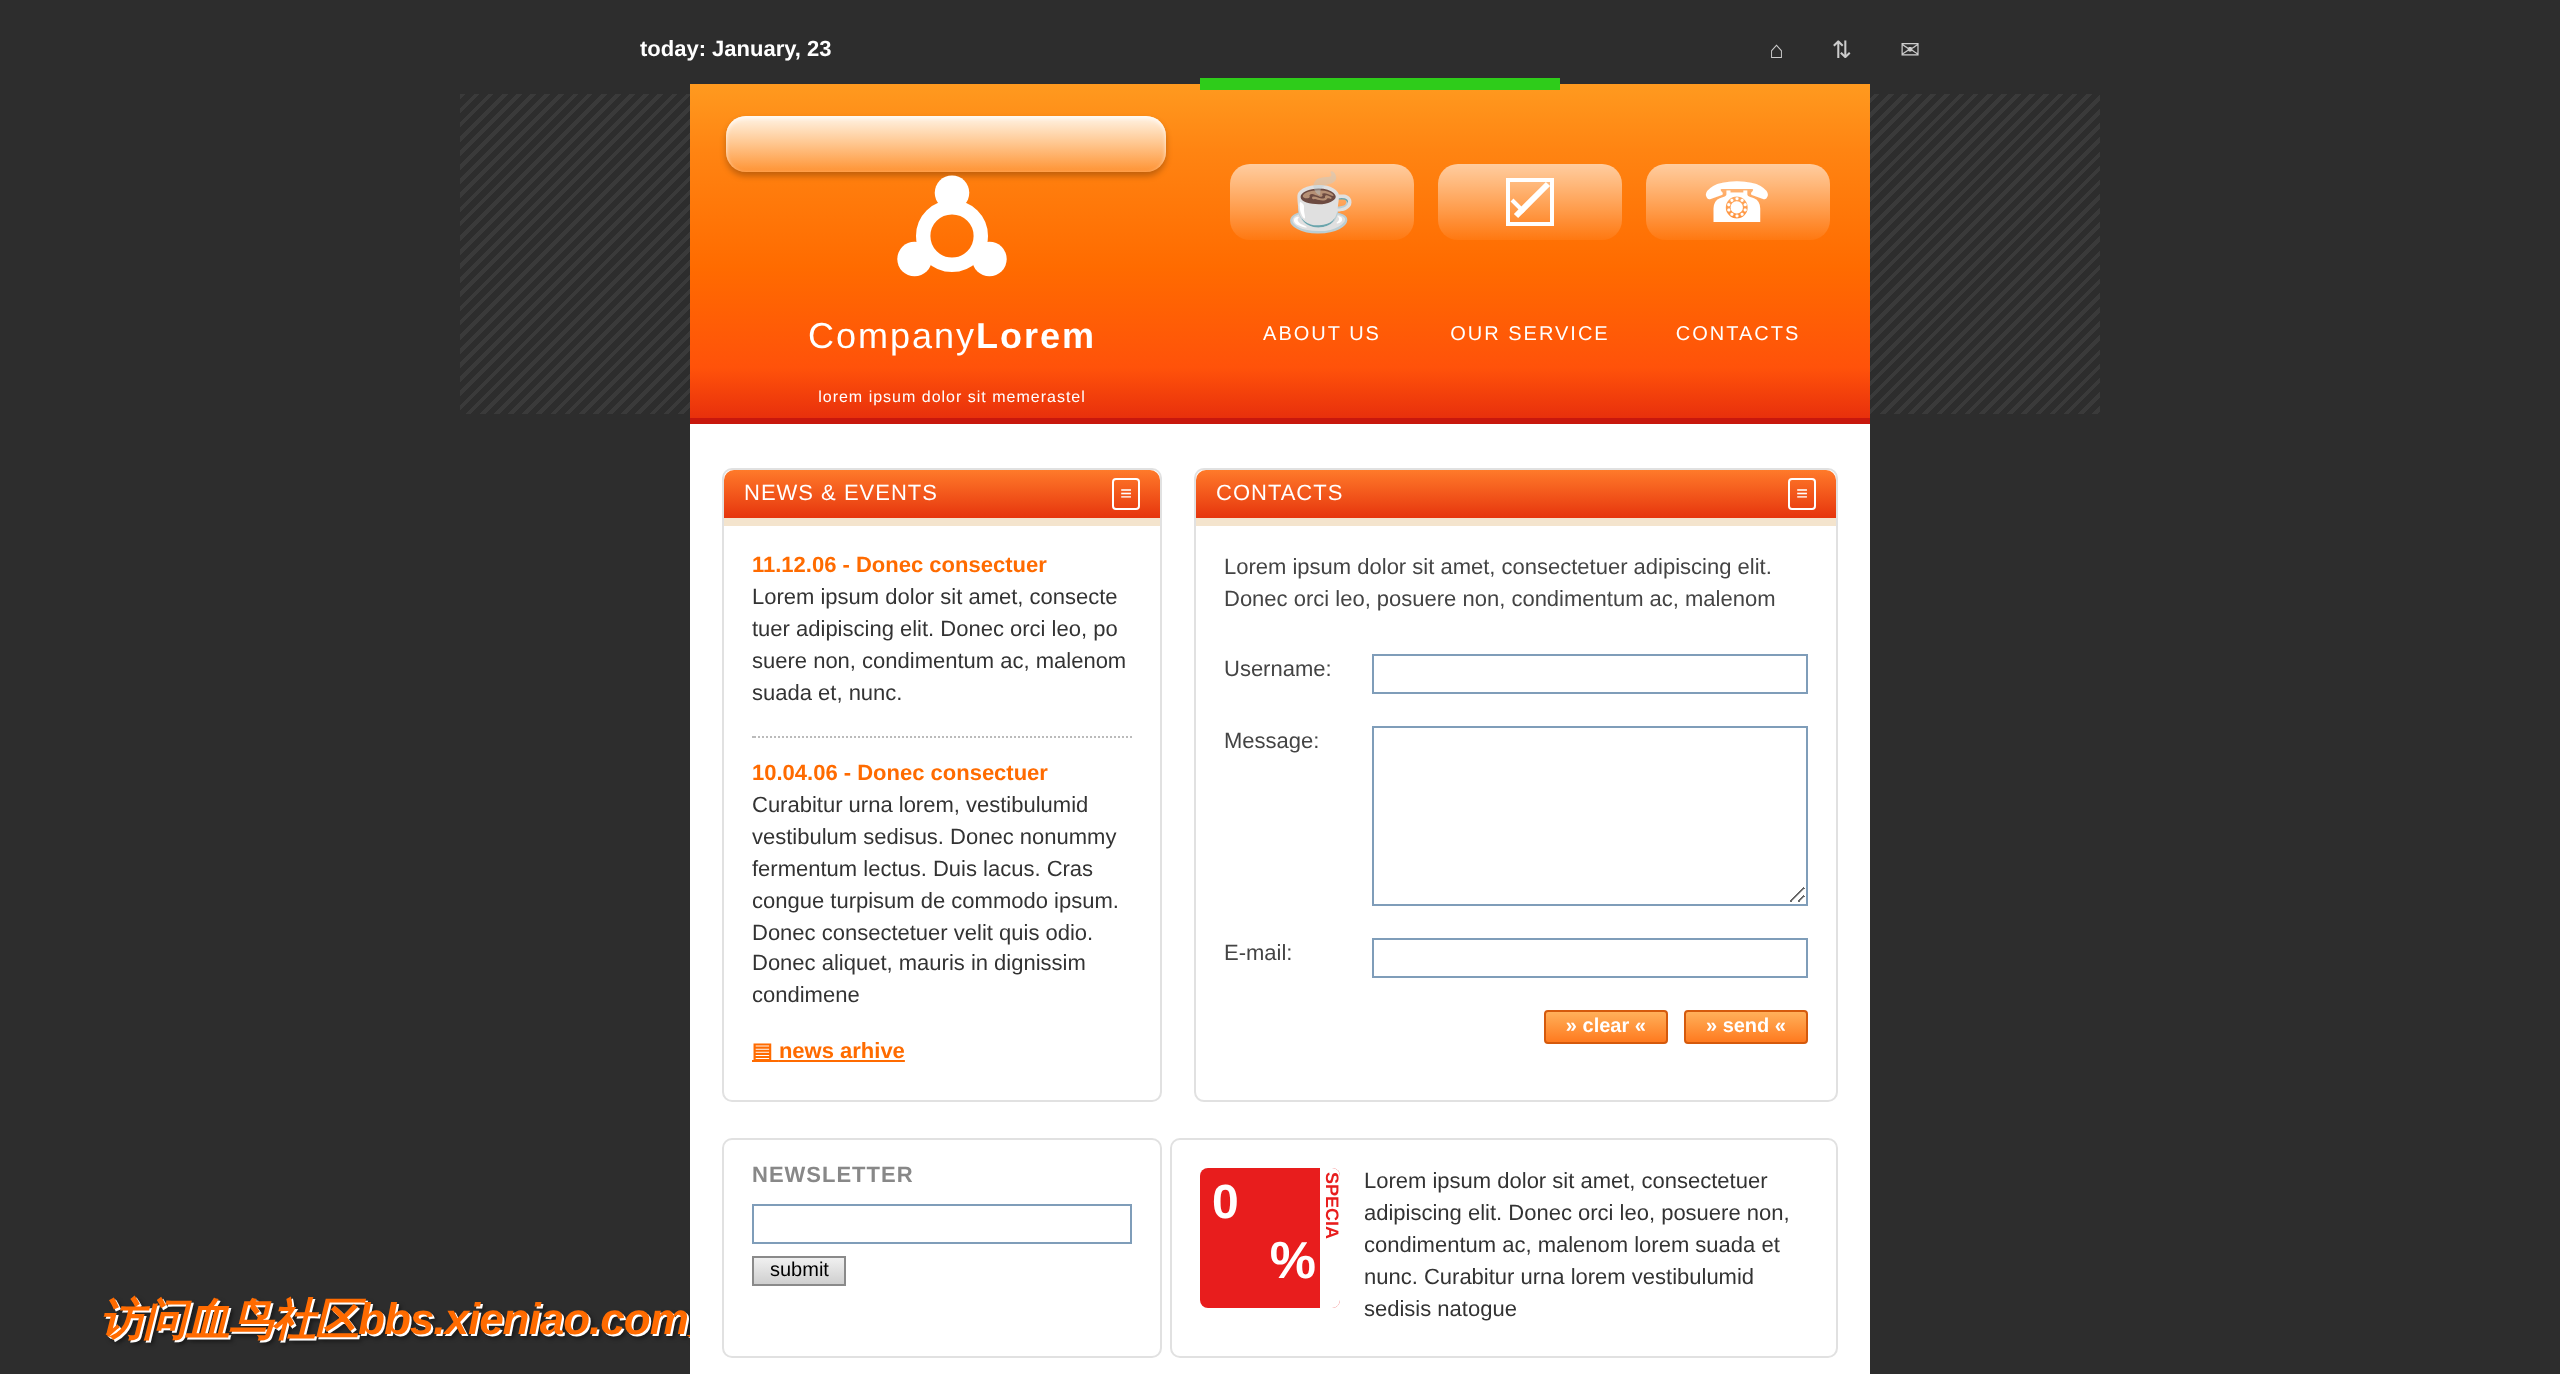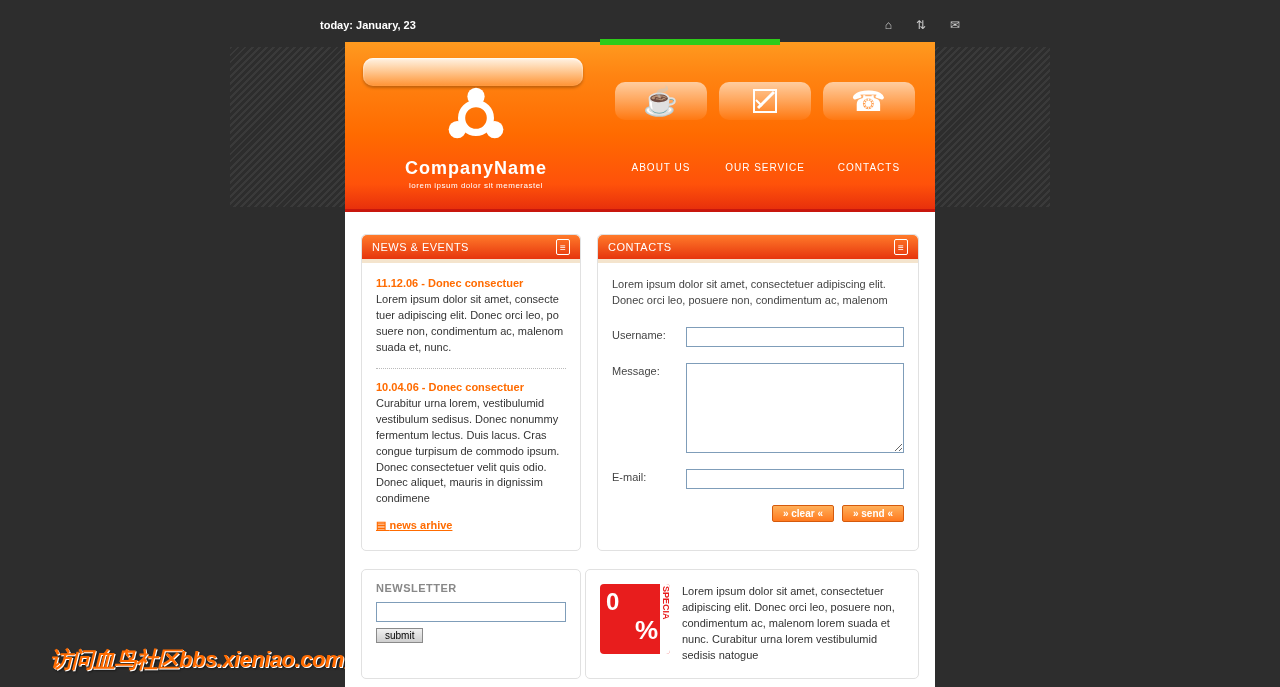--- a/index.html
+++ b/index.html
@@ -69,22 +69,22 @@
     text-align: center;
     width: 170px;
   }
   .logo-emblem {
     width: 72px; height: 72px;
     margin: 0 auto 4px auto;
     position: relative;
   }
   .logo-emblem svg { width:100%; height:100%; }
   .logo-text { color:#fff; font-weight:bold; font-size:18px; letter-spacing:1px; font-family: Arial, sans-serif; }
-  .logo-text .bold { font-weight: 700; }
-  .logo-tag { color:#fff; font-size:8px; letter-spacing: .5px; margin-top:2px; }
+  .logo-text .bold { font-weight: 400; }
+  .logo-tag { color:#fff; font-size:8px; letter-spacing: .5px; margin-top:15px; }
 
   .nav {
     position: absolute;
     left: 270px; top: 40px;
     display: flex;
     gap: 12px;
   }
   .nav-item {
     width: 92px;
     text-align: center;
@@ -224,21 +224,21 @@
     <div class="logo-block">
       <div class="logo-emblem">
         <svg viewBox="0 0 100 100">
           <circle cx="50" cy="50" r="20" fill="none" stroke="#fff" stroke-width="10"></circle>
           <circle cx="50" cy="20" r="12" fill="#fff"></circle>
           <circle cx="24" cy="66" r="12" fill="#fff"></circle>
           <circle cx="76" cy="66" r="12" fill="#fff"></circle>
         </svg>
       </div>
       <div class="logo-text">
-        <span class="bold">Company</span><span>Name</span>
+        <span class="bold">Company</span><span>Lorem</span>
       </div>
       <div class="logo-tag">lorem ipsum dolor sit memerastel</div>
     </div>
     <div class="nav">
       <div class="nav-item">
         <div class="nav-icon">☕</div>
         <div>ABOUT US</div>
       </div>
       <div class="nav-item">
         <div class="nav-icon">

